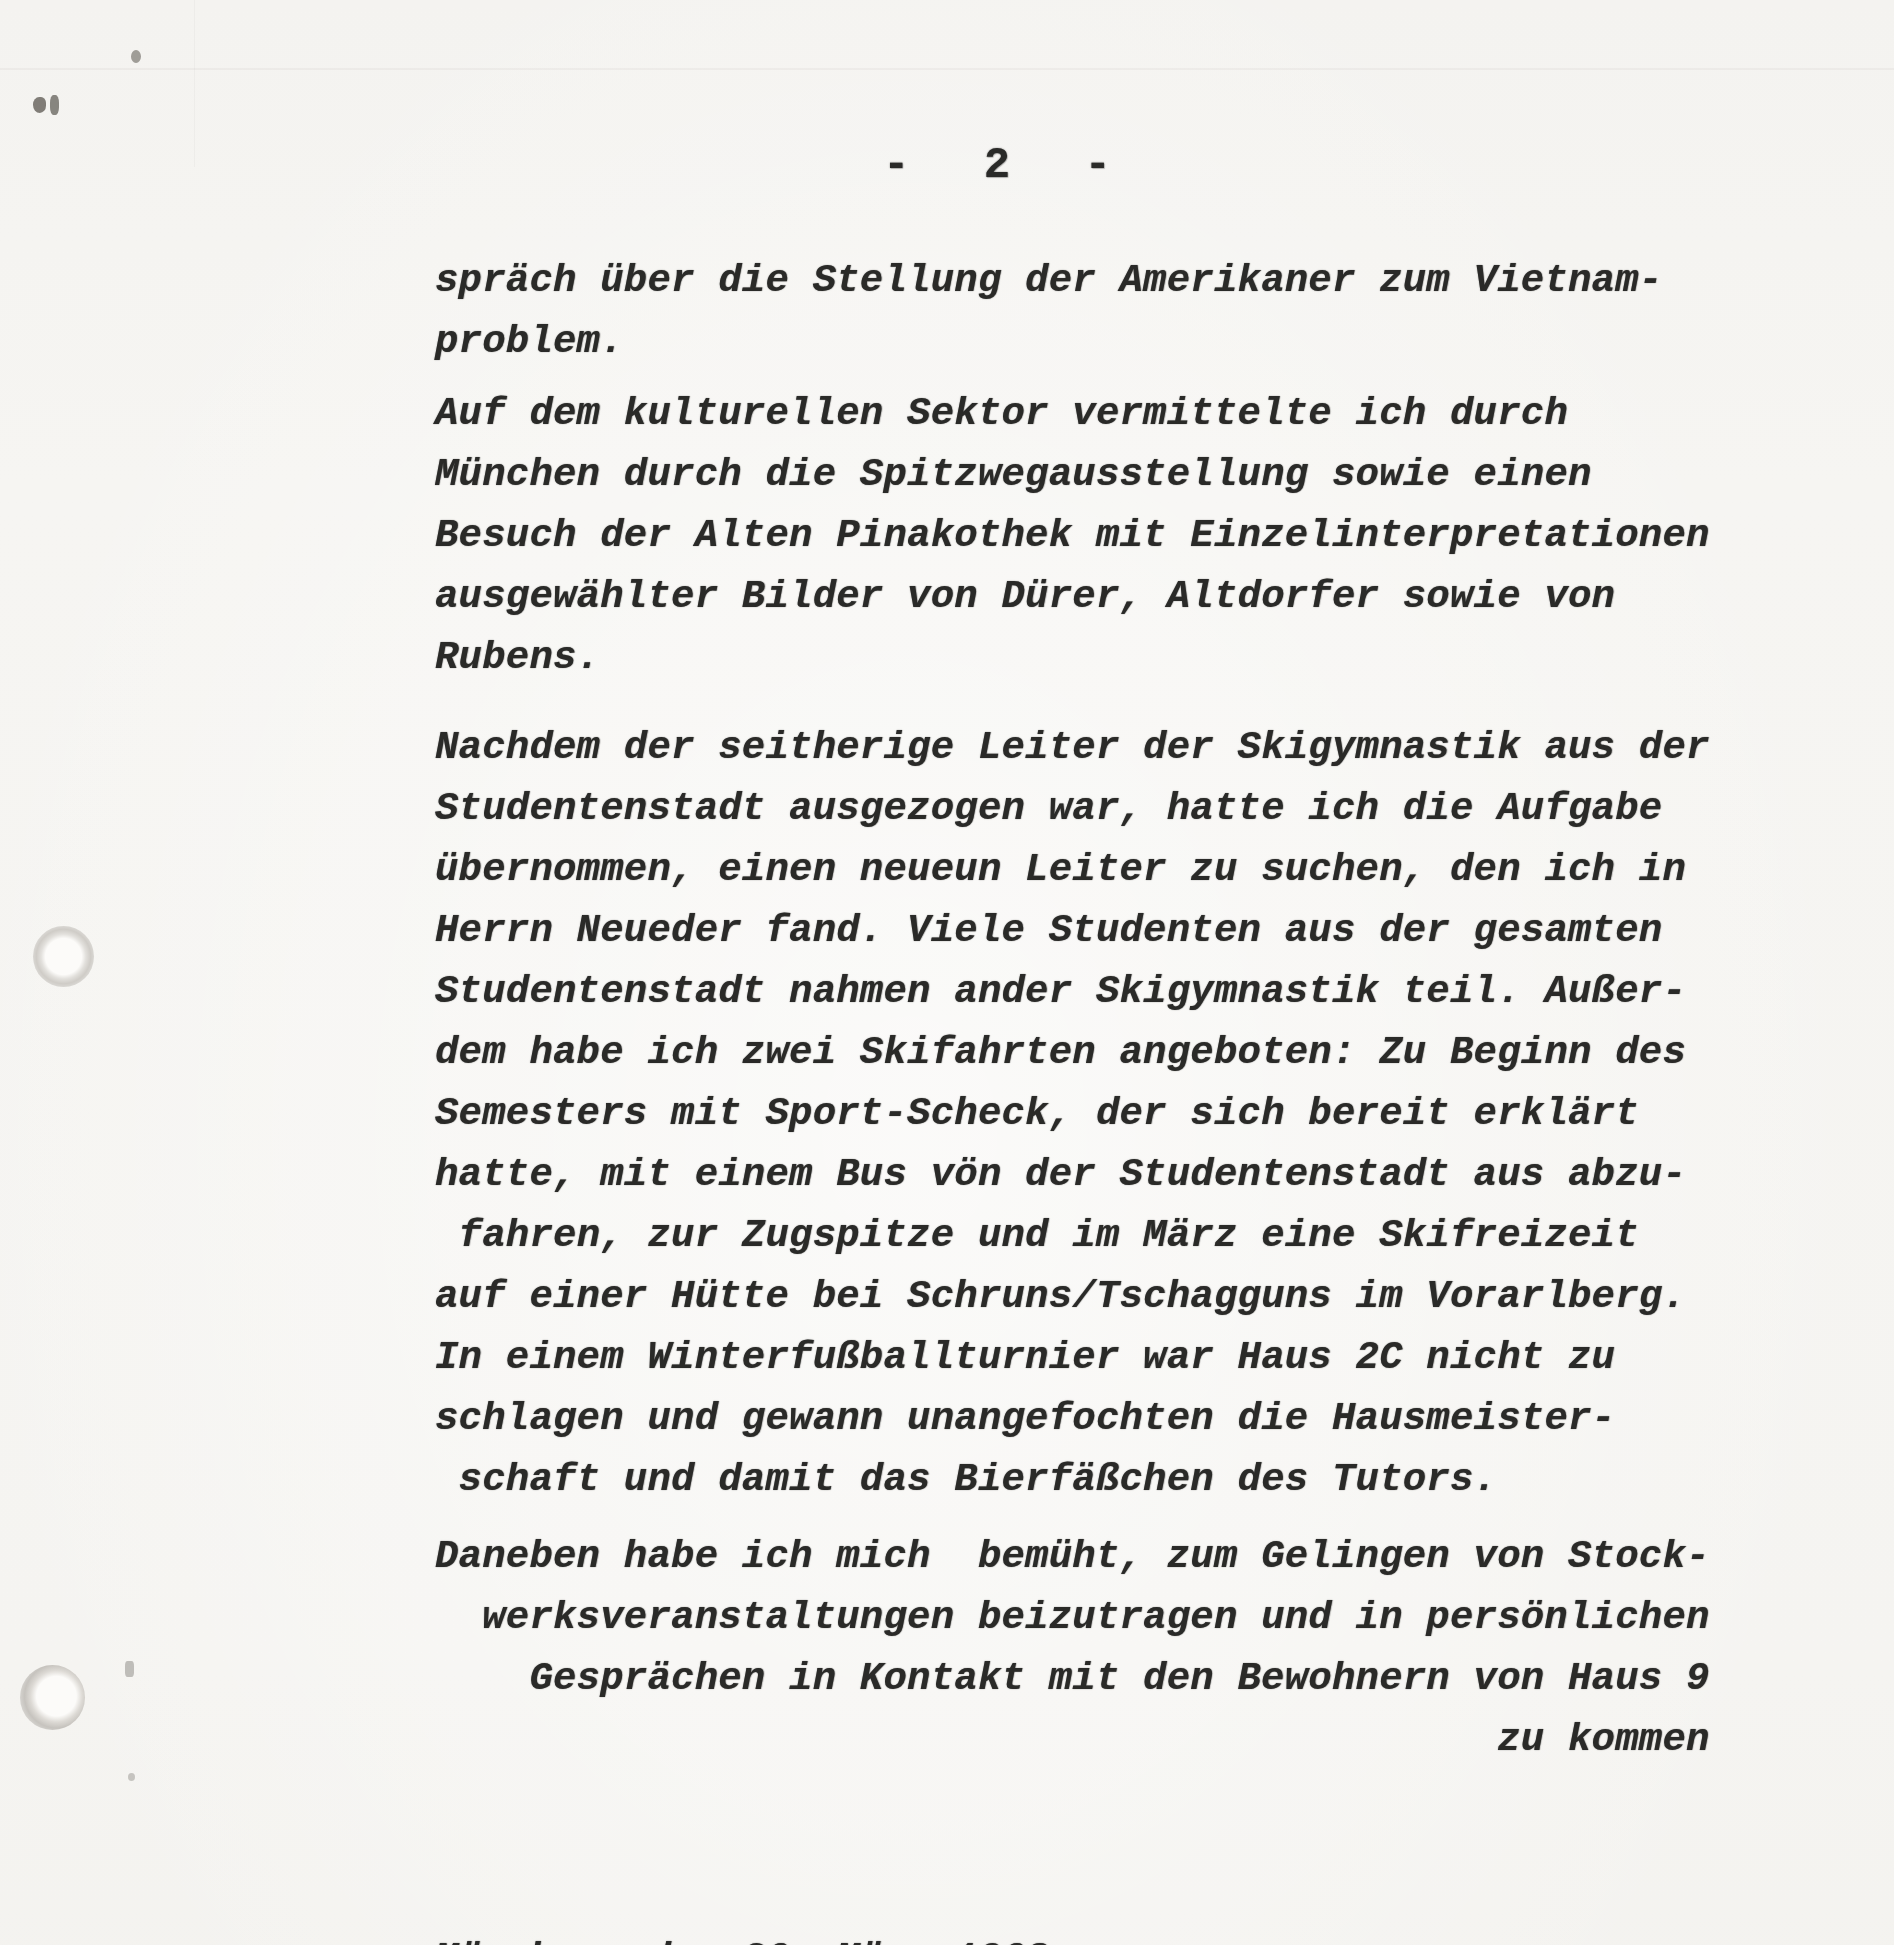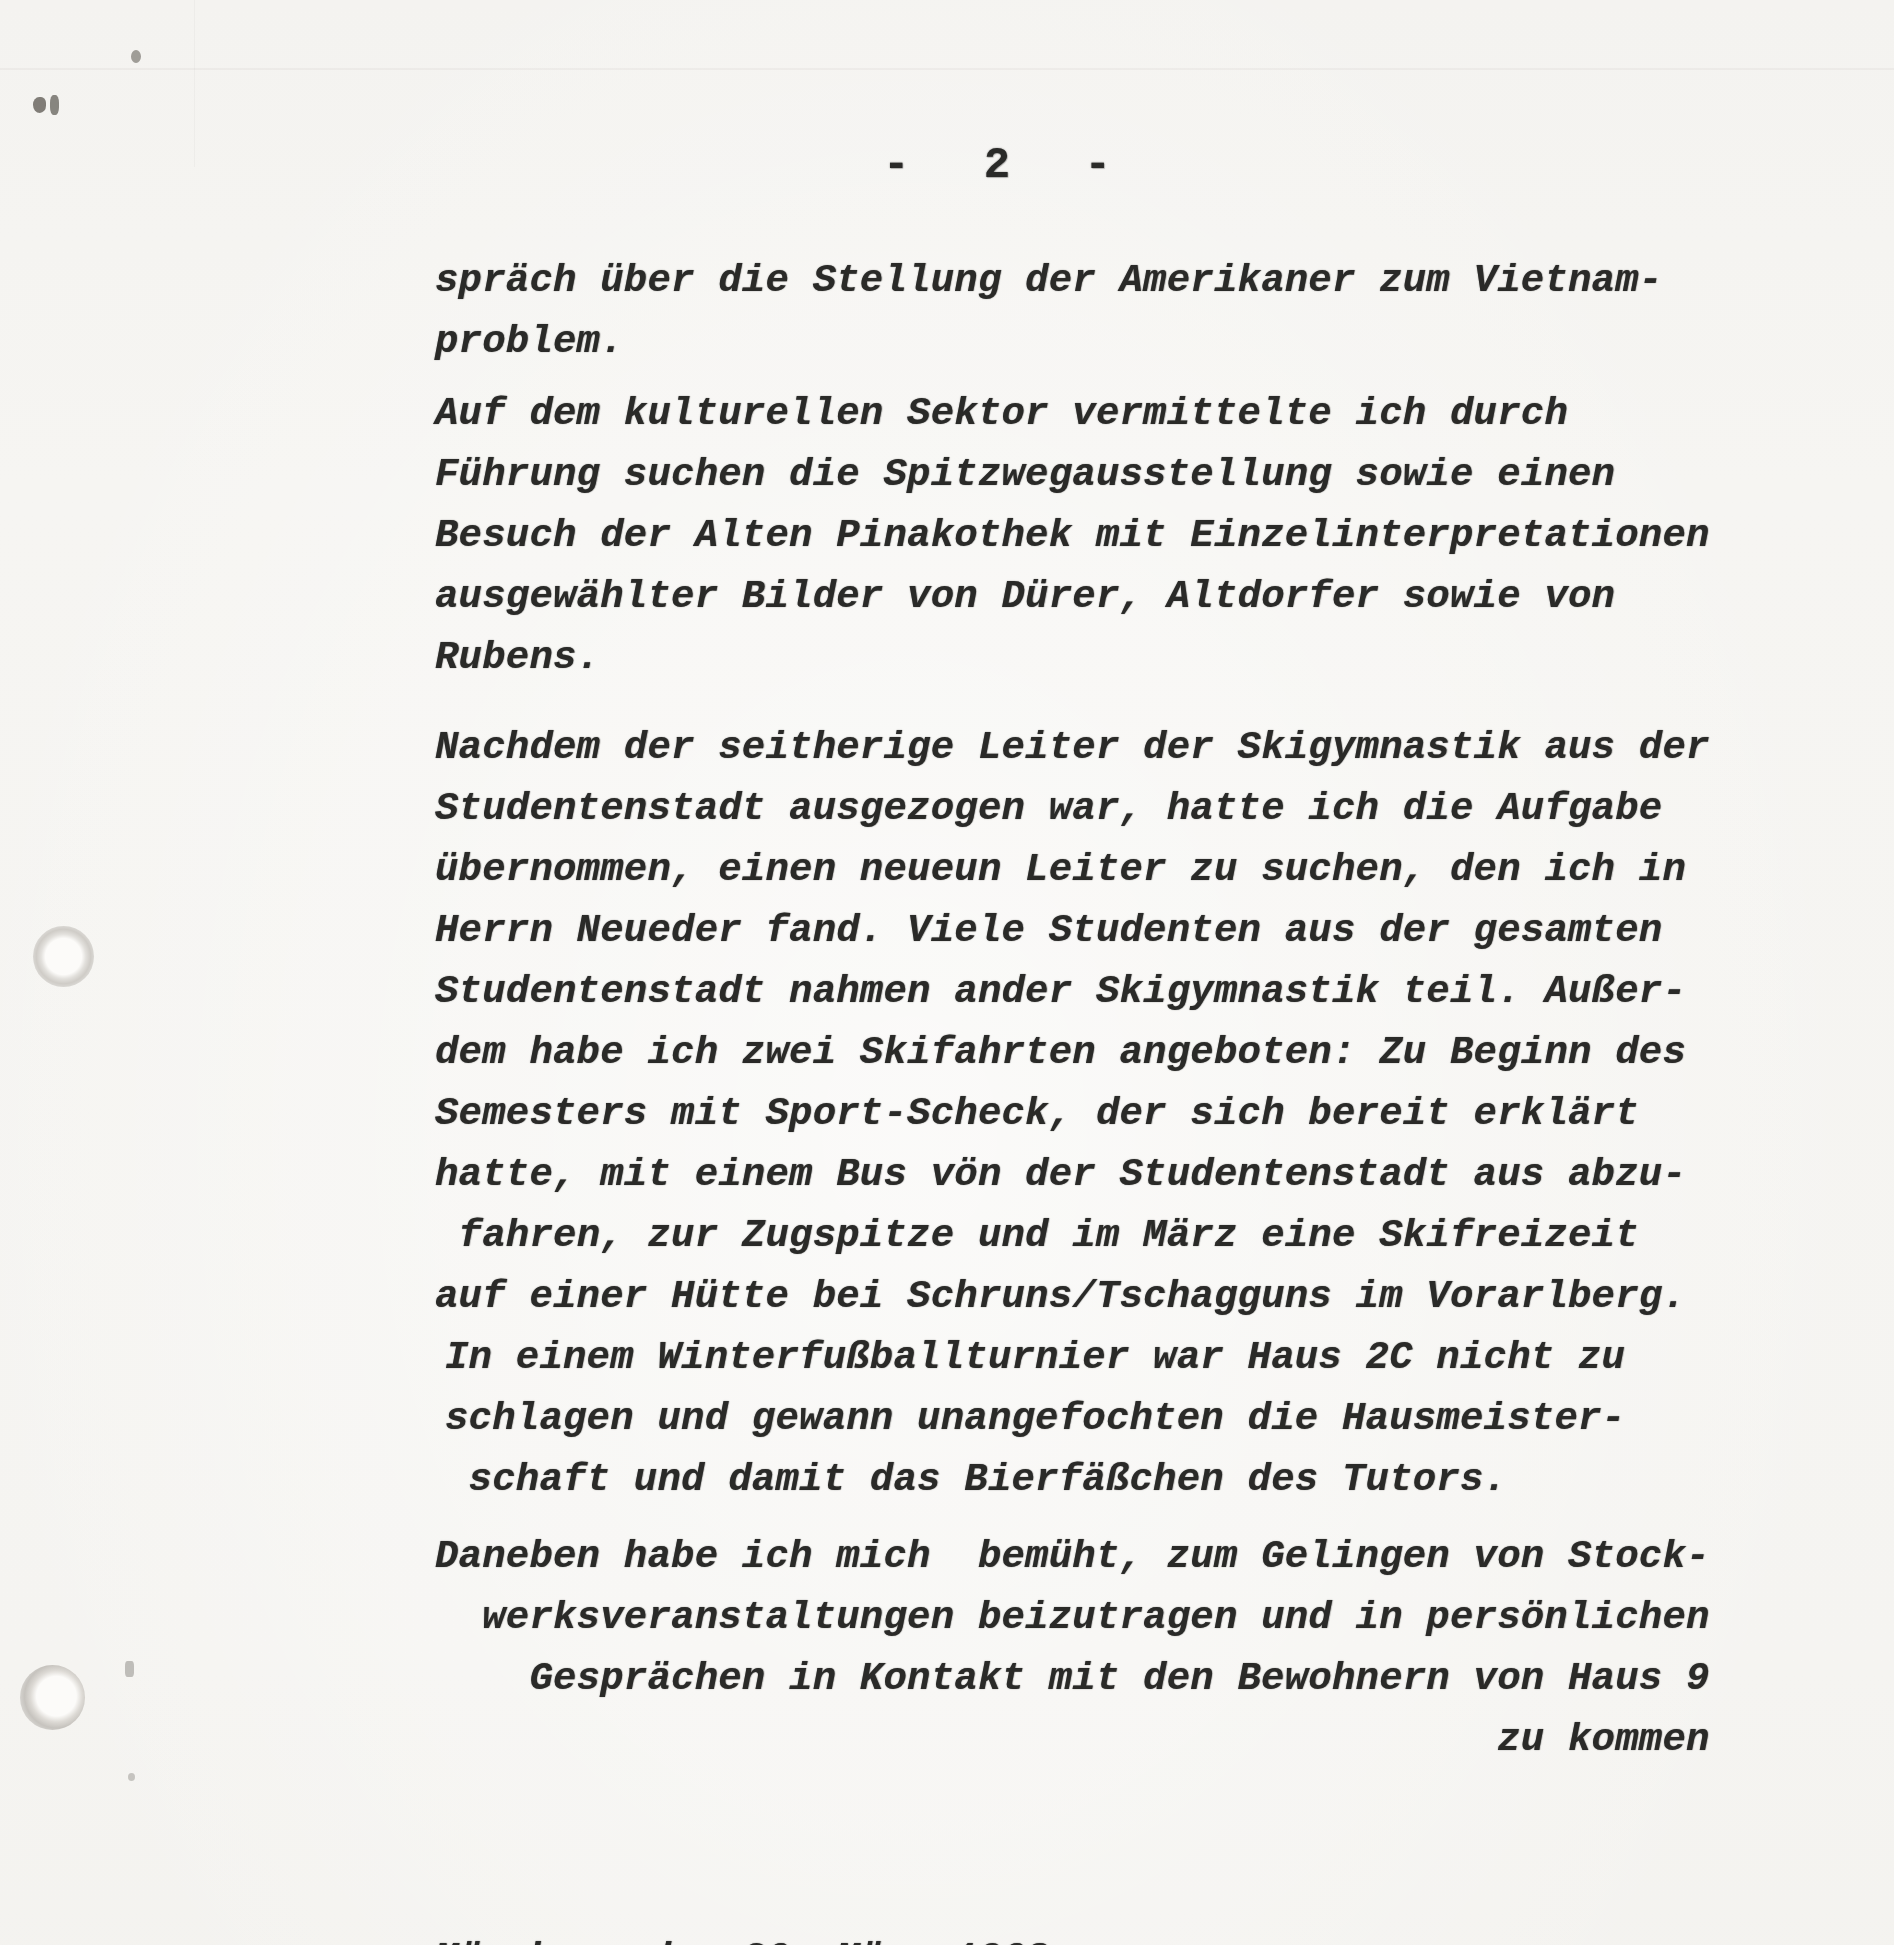--- a/index.html
+++ b/index.html
@@ -67,40 +67,40 @@
 
   <div class="pagenum">- 2 -</div>
 
   <div class="typewriter" style="left:435px;top:251px;">
     <div class="line">spräch über die Stellung der Amerikaner zum Vietnam-</div>
     <div class="line">problem.</div>
   </div>
 
   <div class="typewriter" style="left:435px;top:384px;">
     <div class="line">Auf dem kulturellen Sektor vermittelte ich durch</div>
-    <div class="line">Führung suchen die Spitzwegausstellung sowie einen</div>
+    <div class="line">München durch die Spitzwegausstellung sowie einen</div>
     <div class="line">Besuch der Alten Pinakothek mit Einzelinterpretationen</div>
     <div class="line">ausgewählter Bilder von Dürer, Altdorfer sowie von</div>
     <div class="line">Rubens.</div>
   </div>
 
   <div class="typewriter" style="left:435px;top:718px;">
     <div class="line">Nachdem der seitherige Leiter der Skigymnastik aus der</div>
     <div class="line">Studentenstadt ausgezogen war, hatte ich die Aufgabe</div>
     <div class="line">übernommen, einen neueun Leiter zu suchen, den ich in</div>
     <div class="line">Herrn Neueder fand. Viele Studenten aus der gesamten</div>
     <div class="line">Studentenstadt nahmen ander Skigymnastik teil. Außer-</div>
     <div class="line">dem habe ich zwei Skifahrten angeboten: Zu Beginn des</div>
     <div class="line">Semesters mit Sport-Scheck, der sich bereit erklärt</div>
     <div class="line">hatte, mit einem Bus vön der Studentenstadt aus abzu-</div>
     <div class="line"> fahren, zur Zugspitze und im März eine Skifreizeit</div>
     <div class="line">auf einer Hütte bei Schruns/Tschagguns im Vorarlberg.</div>
   </div>
 
-  <div class="typewriter" style="left:445px;top:1328px;">
+  <div class="typewriter" style="left:435px;top:1328px;">
     <div class="line">In einem Winterfußballturnier war Haus 2C nicht zu</div>
     <div class="line">schlagen und gewann unangefochten die Hausmeister-</div>
     <div class="line"> schaft und damit das Bierfäßchen des Tutors.</div>
   </div>
 
   <div class="typewriter" style="left:435px;top:1527px;text-align:right;">
     <div class="line">Daneben habe ich mich  bemüht, zum Gelingen von Stock-</div>
     <div class="line">werksveranstaltungen beizutragen und in persönlichen</div>
     <div class="line">Gesprächen in Kontakt mit den Bewohnern von Haus 9</div>
     <div class="line">zu kommen</div>

